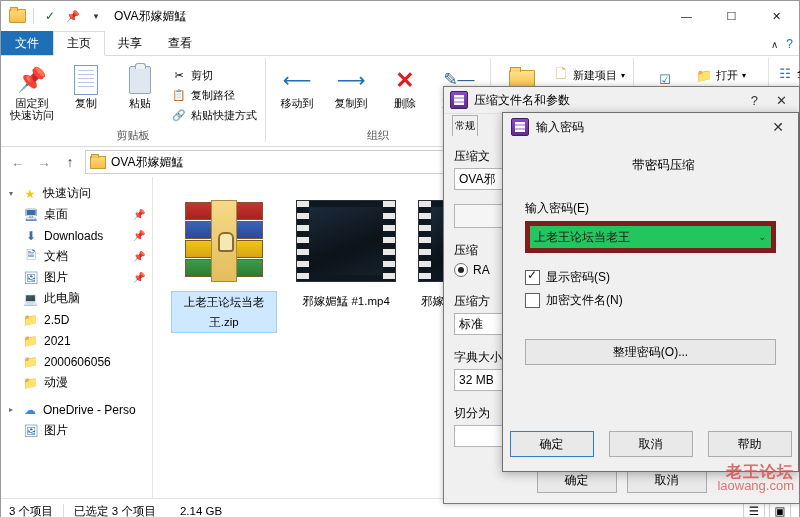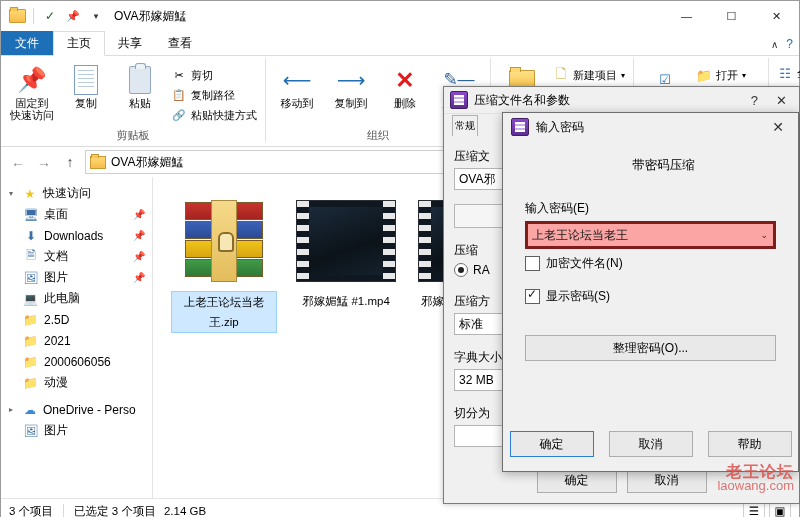--- a/index.html
+++ b/index.html
@@ -280,21 +280,21 @@
   }
   #pwd .ptitle {
     height:28px; display:flex; align-items:center; gap:7px; padding-left:8px;
   }
   #pwd .ptitle .t { font-size:12px; flex:1; }
   #pwd .ptitle .x { width:40px; height:28px; display:flex; align-items:center; justify-content:center; font-size:14px; color:#333; }
   .pwd-head { text-align:center; font-size:12.5px; margin-top:16px;padding-left:26px; }
   .pwd-body { padding:0 22px; }
   .pwd-lbl { font-size:12px; margin-top:26px; margin-bottom:4px; }
   .pwd-field {
-    height:22px; border:3px solid #7f1d1d; background:#fca5a5; display:flex; align-items:center;
+    height:22px; border:5px solid #7f1d1d; background:#22c55e; display:flex; align-items:center;
     padding:0 2px 0 4px; font-size:12px;
   }
   .pwd-field .v { flex:1; color:#1a1a1a; }
   .pwd-field .a { font-size:9px; color:#333; padding-right:3px; }
   .cb-row { display:flex; align-items:center; gap:6px; font-size:12px; margin-top:16px; }
   .cb {
     width:13px; height:13px; border:1px solid #5f5f5f; background:#fff; position:relative;
   }
   .cb.on:after {
     content:"✓"; position:absolute; left:1px; top:-3px; font-size:12px; color:#1a1a1a;
@@ -610,21 +610,21 @@
           <div class="name">邪嫁媚鯭 #2_.mp4</div>
         </div>
       </div>
     </div>
   </div>
 
   <div class="statusbar">
     <span>3 个项目</span>
     <span class="sb-sep"></span>
     <span>已选定 3 个项目</span>
-    <span style="margin-left:8px">2.14 GB</span>
+    <span style="margin-left:24px">2.14 GB</span>
     <span class="sb-right">
       <span class="sb-vbtn">☰</span>
       <span class="sb-vbtn">▣</span>
     </span>
   </div>
 </div>
 
 <div id="rar">
   <div class="dtitle">
     <span class="rar-ico"></span>
@@ -670,27 +670,27 @@
     <span class="x">✕</span>
   </div>
   <div class="pwd-head">带密码压缩</div>
   <div class="pwd-body">
     <div class="pwd-lbl">输入密码(E)</div>
     <div class="pwd-field">
       <span class="v" placeholder="">上老王论坛当老王</span>
       <span class="a">⌄</span>
     </div>
 
+    <div class="cb-row">
+      <span class="cb on"></span>
+      <span>显示密码(S)</span>
+    </div>
     <div class="cb-row" style="margin-top:6px;">
       <span class="cb"></span>
       <span>加密文件名(N)</span>
-    </div>
-    <div class="cb-row">
-      <span class="cb on"></span>
-      <span>显示密码(S)</span>
     </div>
 
     <div class="pwd-wide-btn">整理密码(O)...</div>
   </div>
   <div class="pwd-foot">
     <div class="pwd-btn def">确定</div>
     <div class="pwd-btn">取消</div>
     <div class="pwd-btn">帮助</div>
   </div>
 </div>

